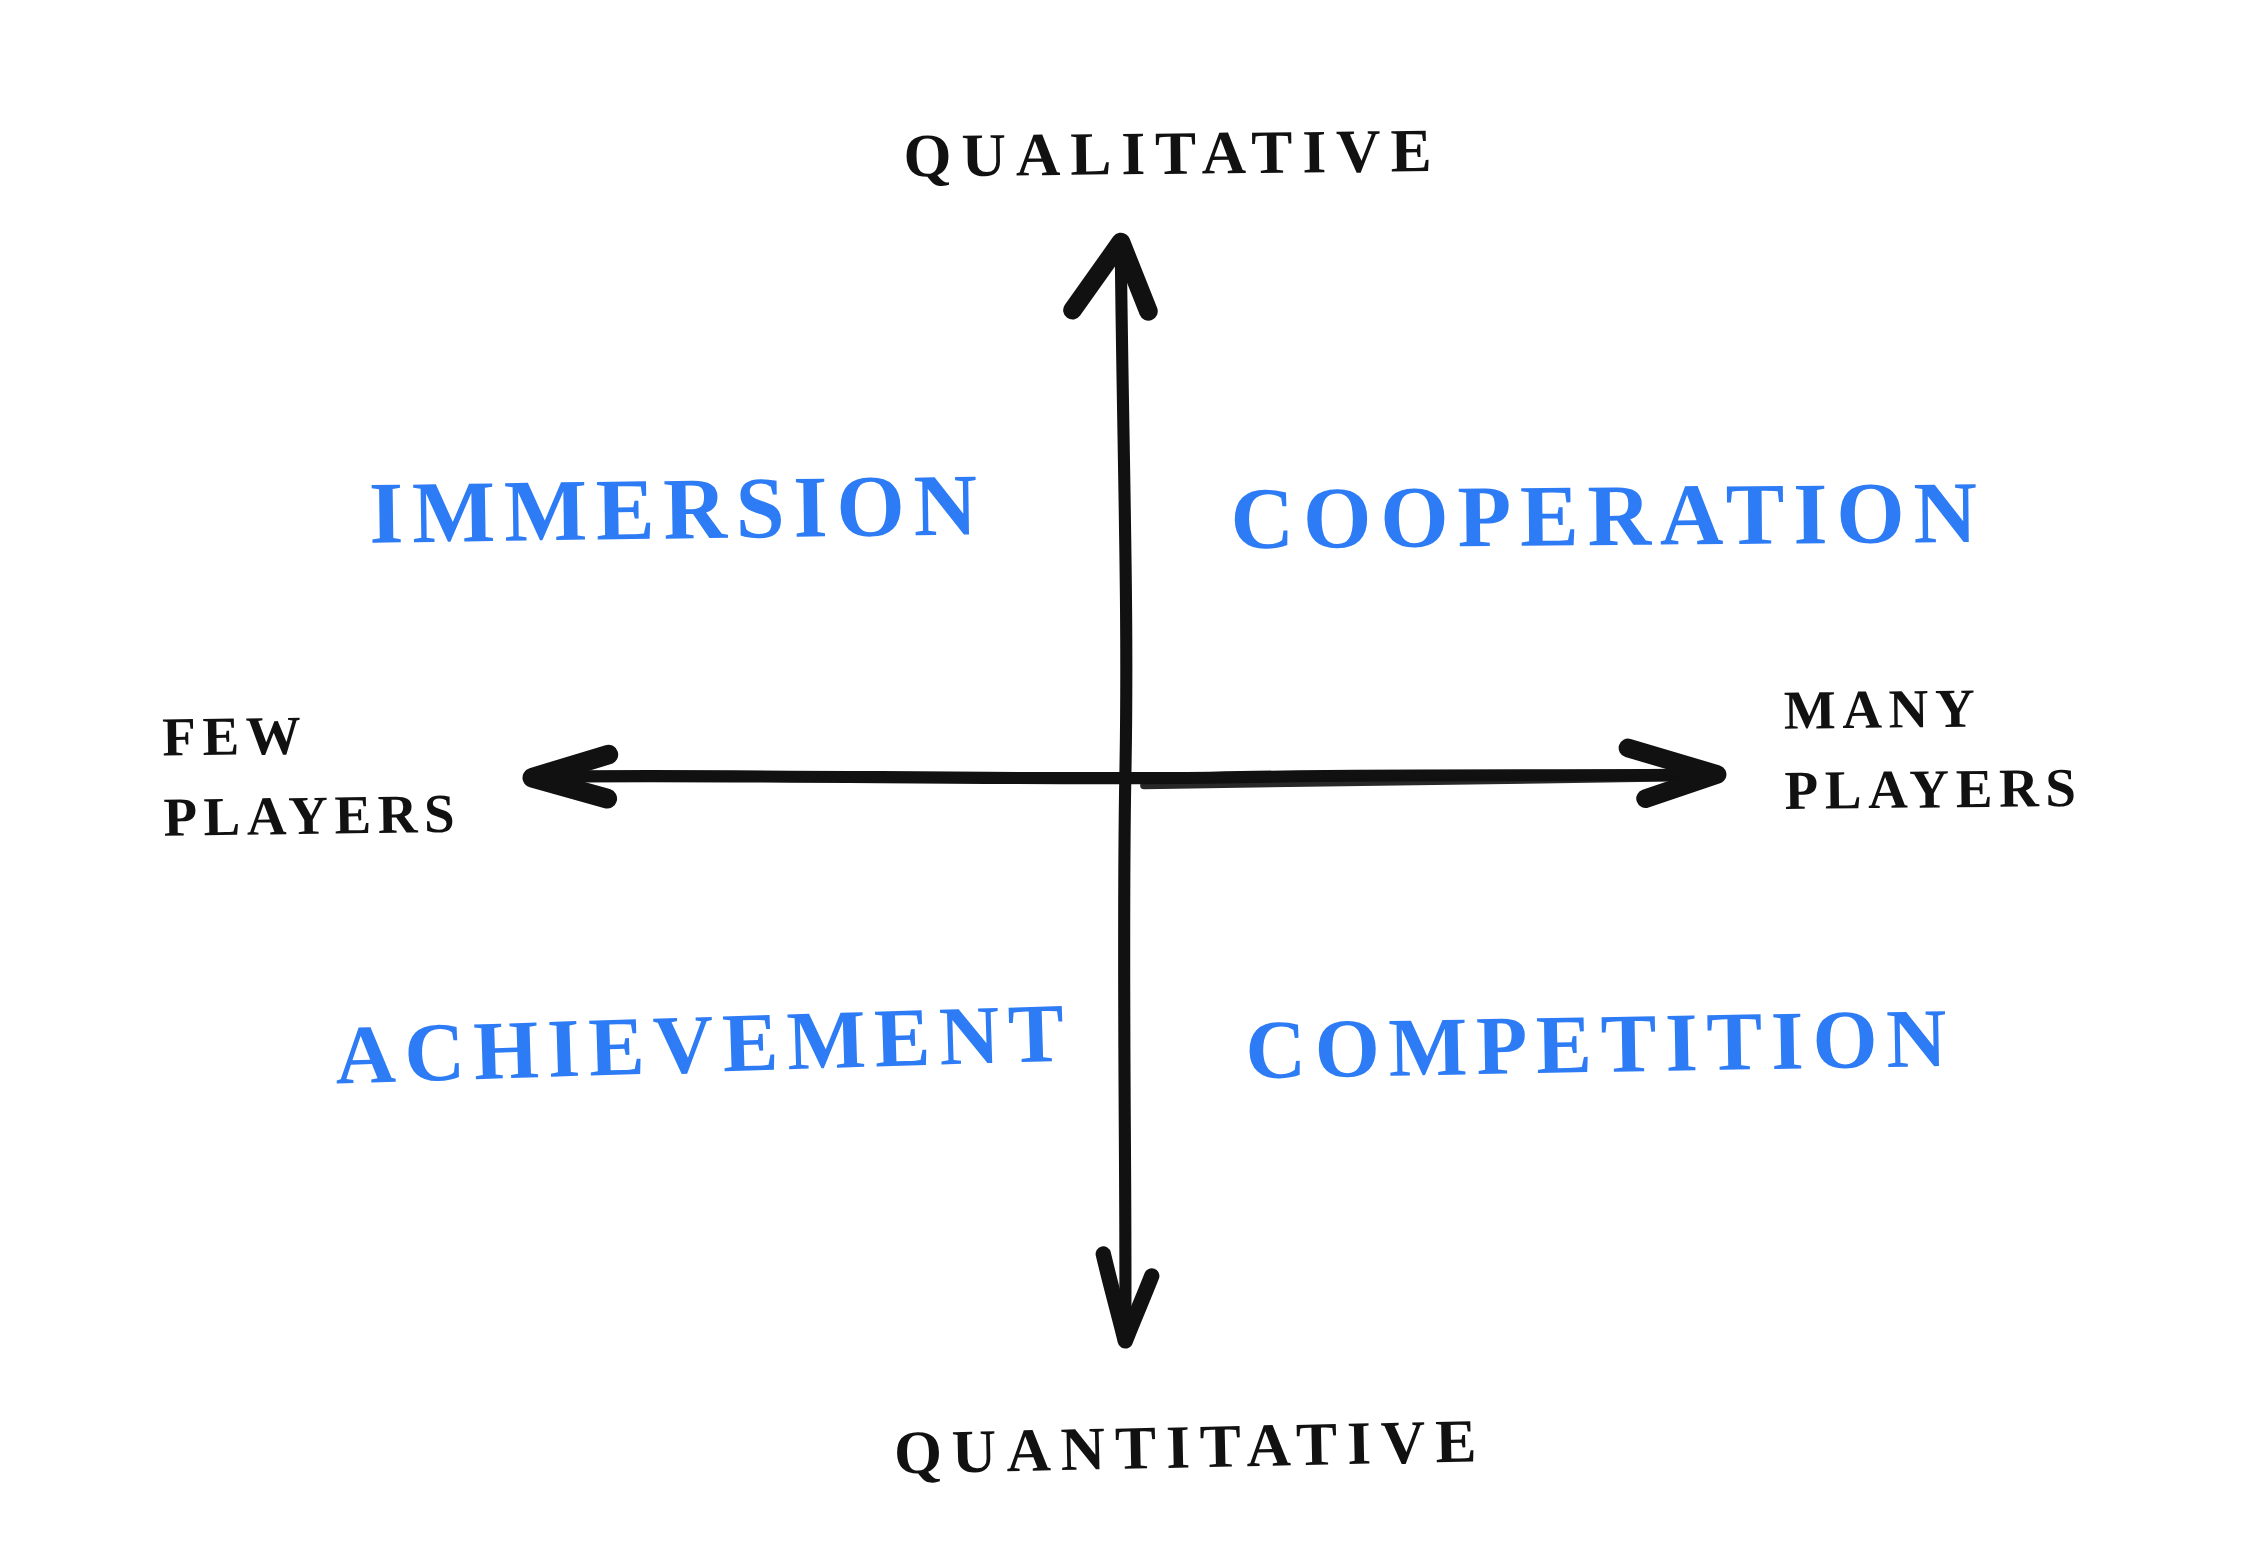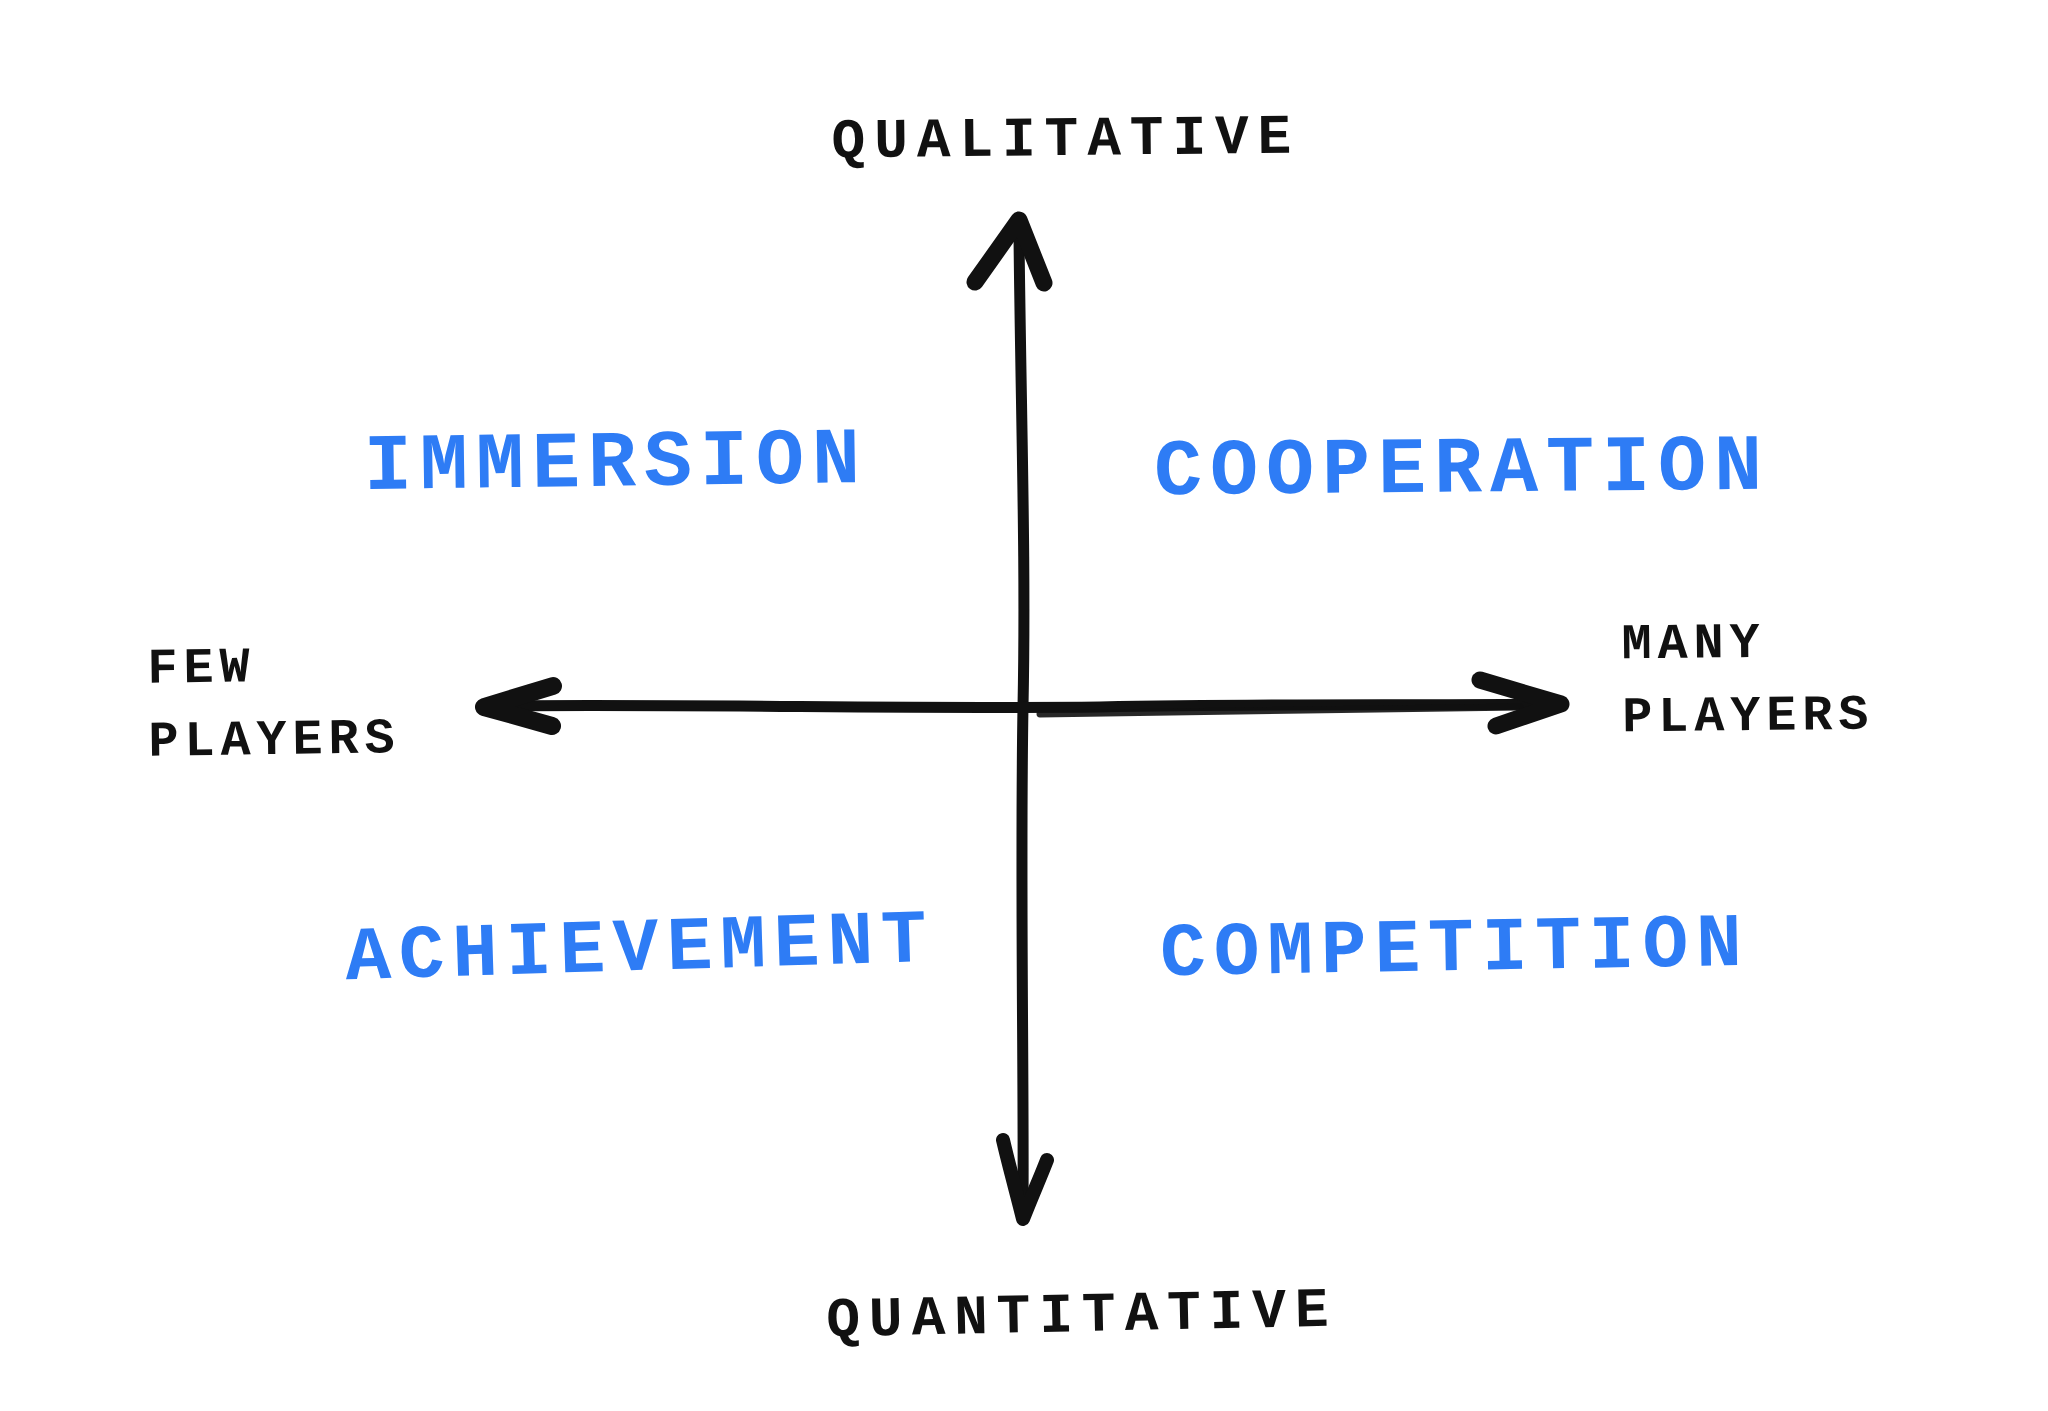--- a/index.html
+++ b/index.html
@@ -6,21 +6,21 @@
     margin: 0;
     padding: 0;
     background: #ffffff;
   }
   .canvas {
     position: relative;
     width: 2048px;
     height: 1411px;
     background: var(--paper, #ffffff);
     overflow: hidden;
-    font-family: Liberation Mono, monospace;
+    font-family: Liberation Serif, serif;
   }
   svg.axes {
     position: absolute;
     left: 0; top: 0;
     width: 2048px;
     height: 1411px;
   }
   .axis-stroke {
     fill: none;
     stroke: var(--ink, #111111);

